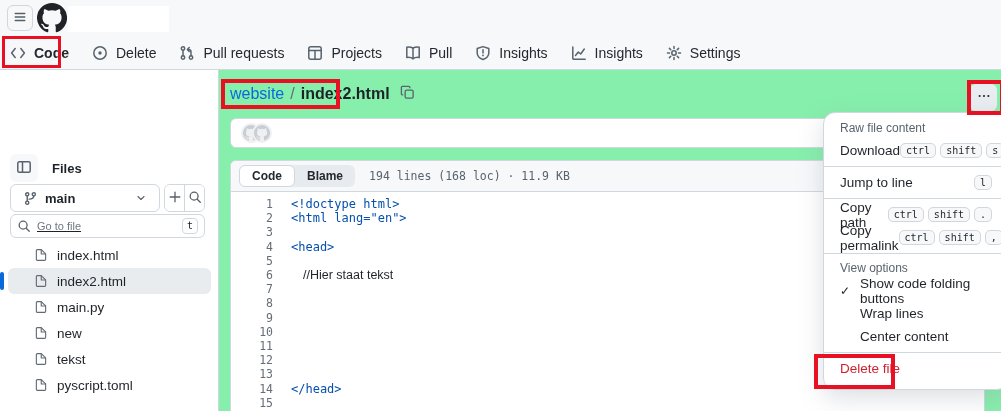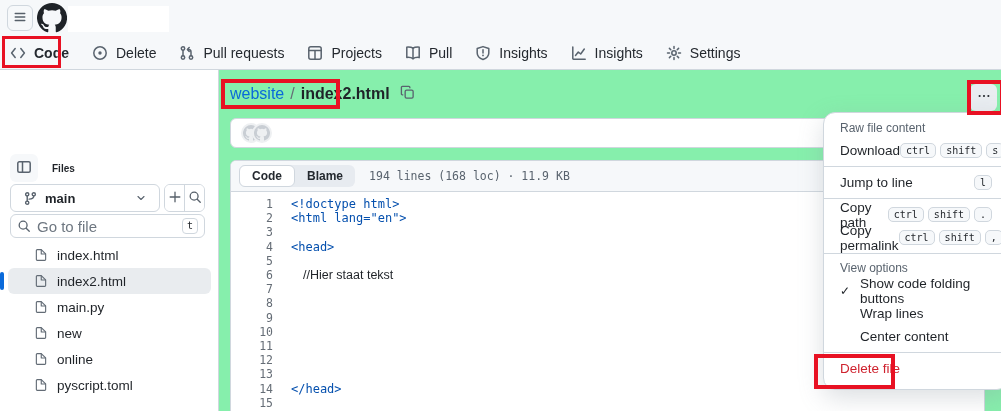--- a/index.html
+++ b/index.html
@@ -16,32 +16,32 @@
   
   .repo-nav { position:absolute; left:2px; top:37px; height:32px; display:flex; align-items:center; }
   .nav-tab { display:flex; align-items:center; gap:8px; padding:0 8px; margin-right:7px; height:30px; font-size:14px; color:#24292f; border-radius:6px; cursor:pointer; }
   .nav-tab .tab-icon { display:flex; color:#59636e; }
   .nav-tab.active .tab-label { font-weight:600; }
 
   
   .sidebar { position:absolute; left:0; top:70px; width:219px; height:341px; background:#fff; border-right:1px solid #d0d7de; }
   .files-row { position:absolute; left:10px; top:84px; display:flex; align-items:center; gap:14px; }
   .collapse-btn { width:28px; height:28px; border:none; background:#f6f8fa; border-radius:6px; display:flex; align-items:center; justify-content:center; color:#59636e; cursor:pointer; }
-  .files-title { font-size:10px; font-weight:600; color:#1f2328; }
+  .files-title { font-size:13px; font-weight:600; color:#1f2328; }
   .branch-row { position:absolute; left:10px; top:114px; width:195px; height:28px; display:flex; }
   .branch-btn { width:150px; height:28px; border:1px solid #d0d7de; border-radius:6px; background:#fff; display:flex; align-items:center; gap:7px; padding:0 12px; cursor:pointer; color:#1f2328; }
   .branch-btn .b-icon { display:flex; color:#59636e; }
   .branch-name { font-size:13px; font-weight:600; }
   .branch-caret { margin-left:auto; display:flex; color:#59636e; }
   .btn-group { margin-left:auto; width:41px; height:28px; border:1px solid #d0d7de; border-radius:6px; display:flex; overflow:hidden; }
   .btn-group .grp-btn { flex:1; display:flex; align-items:center; justify-content:center; background:#fff; border:none; color:#57606a; cursor:pointer; }
   .btn-group .grp-btn:first-child { border-right:1px solid #d0d7de; }
   .goto-row { position:absolute; left:10px; top:144px; width:195px; height:24px; border:1px solid #d0d7de; border-radius:6px; background:#fff; display:flex; align-items:center; padding:0 6px; gap:6px; }
   .goto-row .g-icon { display:flex; color:#59636e; }
-  .goto-input { border:none; outline:none; flex:1; min-width:0; font-size:15px; font-family:"Liberation Sans",sans-serif; color:#1f2328; background:transparent; }
+  .goto-input { border:none; outline:none; flex:1; min-width:0; font-size:11px; font-family:"Liberation Sans",sans-serif; color:#1f2328; background:transparent;text-decoration:underline; }
   .goto-input::placeholder { color:#6e7781; }
   .goto-kbd { font-family:"DejaVu Sans Mono",monospace; font-size:10px; color:#1f2328; border:1px solid #d0d7de; border-radius:4px; padding:0 4px; line-height:14px; }
   .file-list { position:absolute; left:0; top:172px; width:219px; }
   .file-item { position:relative; height:26px; display:flex; align-items:center; gap:9px; margin:0 8px; padding-left:26px; border-radius:6px; font-size:13.5px; color:#1f2328; cursor:pointer; }
   .file-item .f-icon { display:flex; color:#636c76; }
   .file-item.selected { background:#e9ecef; }
   .file-item .accent-bar { position:absolute; left:-8px; top:4px; width:4px; height:18px; border-radius:2px; background:#0969da; }
 
   
   .breadcrumb { position:absolute; left:230px; top:85px; display:flex; align-items:center; gap:6px; font-size:16px; }
@@ -301,21 +301,21 @@
         </div>
         <div class="file-item">
           <span class="f-icon">
             <svg viewBox="0 0 16 16" width="14" height="14">
               <g fill="none" stroke="currentColor" stroke-width="1.3" stroke-linejoin="round">
                 <path d="M8.3 1.8H3.7a1 1 0 0 0-1 1v10.4a1 1 0 0 0 1 1h8.6a1 1 0 0 0 1-1V6.8z"></path>
                 <path d="M8.3 1.8v5h5"></path>
               </g>
             </svg>
           </span>
-          <span>online</span>
+          <span>tekst</span>
         </div>
         <div class="file-item">
           <span class="f-icon">
             <svg viewBox="0 0 16 16" width="14" height="14">
               <g fill="none" stroke="currentColor" stroke-width="1.3" stroke-linejoin="round">
                 <path d="M8.3 1.8H3.7a1 1 0 0 0-1 1v10.4a1 1 0 0 0 1 1h8.6a1 1 0 0 0 1-1V6.8z"></path>
                 <path d="M8.3 1.8v5h5"></path>
               </g>
             </svg>
           </span>

